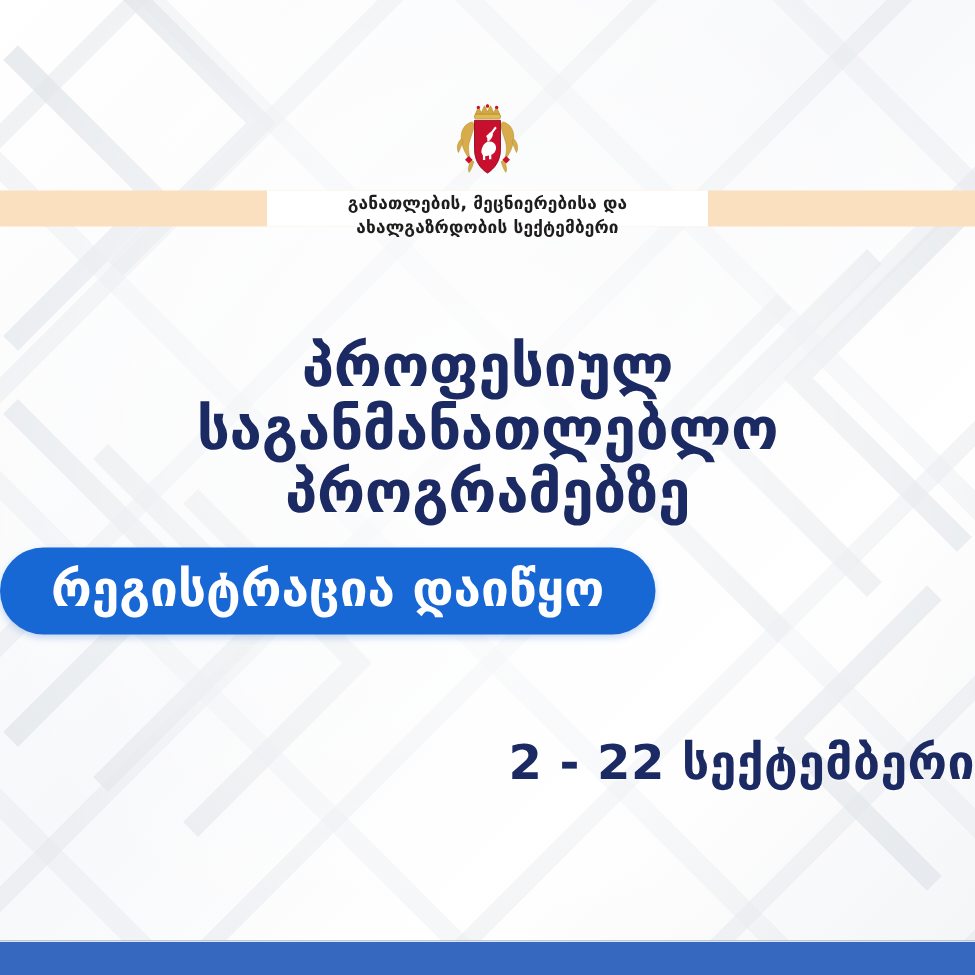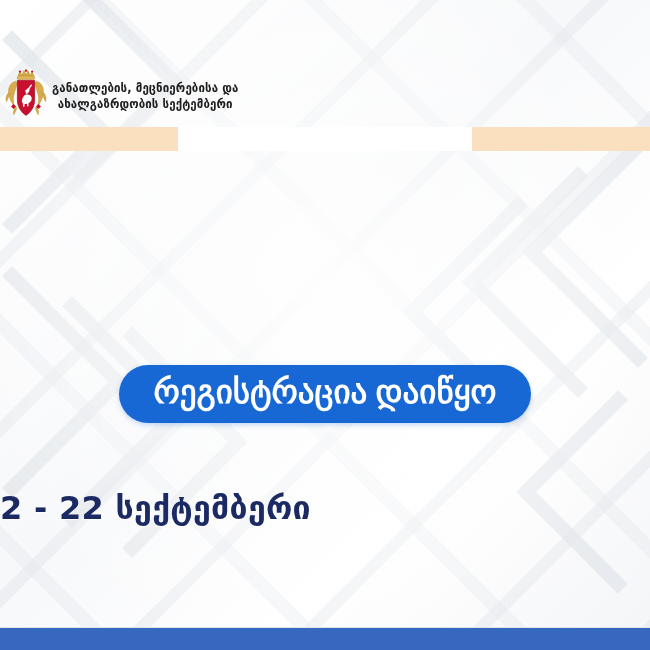--- a/index.html
+++ b/index.html
@@ -100,21 +100,21 @@
     background: #ffffff;
   }
 
   
   .header {
     position: absolute;
     left: 0;
     right: 0;
     top: 66px;
     display: flex;
-    flex-direction: row;
+    flex-direction: column;
     align-items: center;
   }
 
   .emblem {
     width: 52px;
     height: 56px;
     display: block;
   }
 
   .ministry-name {
@@ -145,42 +145,40 @@
   }
   .headline .ln { display: block; }
 
   
   .pill-wrap {
     position: absolute;
     left: 0;
     right: 0;
     top: 365px;
     display: flex;
-    justify-content: center;
-    font-family: Liberation Serif, serif;
   }
   .pill-blue {
     background: #1767d5;
     color: #ffffff;
     font-size: 33px;
     font-weight: 800;
     line-height: 1;
     padding: 11px 34px 14px;
     border-radius: 999px;
     white-space: nowrap;
     box-shadow: 0 2px 5px rgba(23,103,213,.25);
   }
 
   
   .date-line {
     position: absolute;
     left: 0;
     right: 0;
     top: 489px;
-    text-align: left;
+    text-align: right;
     color: #1b2a63;
     font-size: 32px;
     font-weight: 800;
     letter-spacing: .3px;
     text-shadow: 0 1px 1px rgba(255,255,255,.9);
   }
 
   
   .url-wrap {
     position: absolute;
@@ -276,20 +274,25 @@
       <rect x="22" y="76" width="7" height="7" transform="rotate(45 25.5 79.5)" fill="#c8102e"></rect>
       <rect x="71" y="76" width="7" height="7" transform="rotate(45 74.5 79.5)" fill="#c8102e"></rect>
     </svg>
 
     <div class="ministry-name">
       <span class="ln">განათლების, მეცნიერებისა და</span>
       <span class="ln">ახალგაზრდობის სექტემბერი</span>
     </div>
   </div>
 
+  <div class="headline">
+    <span class="ln">პროფესიულ</span>
+    <span class="ln">საგანმანათლებლო</span>
+    <span class="ln">პროგრამებზე</span>
+  </div>
 
   <div class="pill-wrap">
     <div class="pill-blue">რეგისტრაცია დაიწყო</div>
   </div>
 
   <div class="date-line">2 - 22 სექტემბერი</div>
 
 
   <div class="footer-bar"></div>
 

